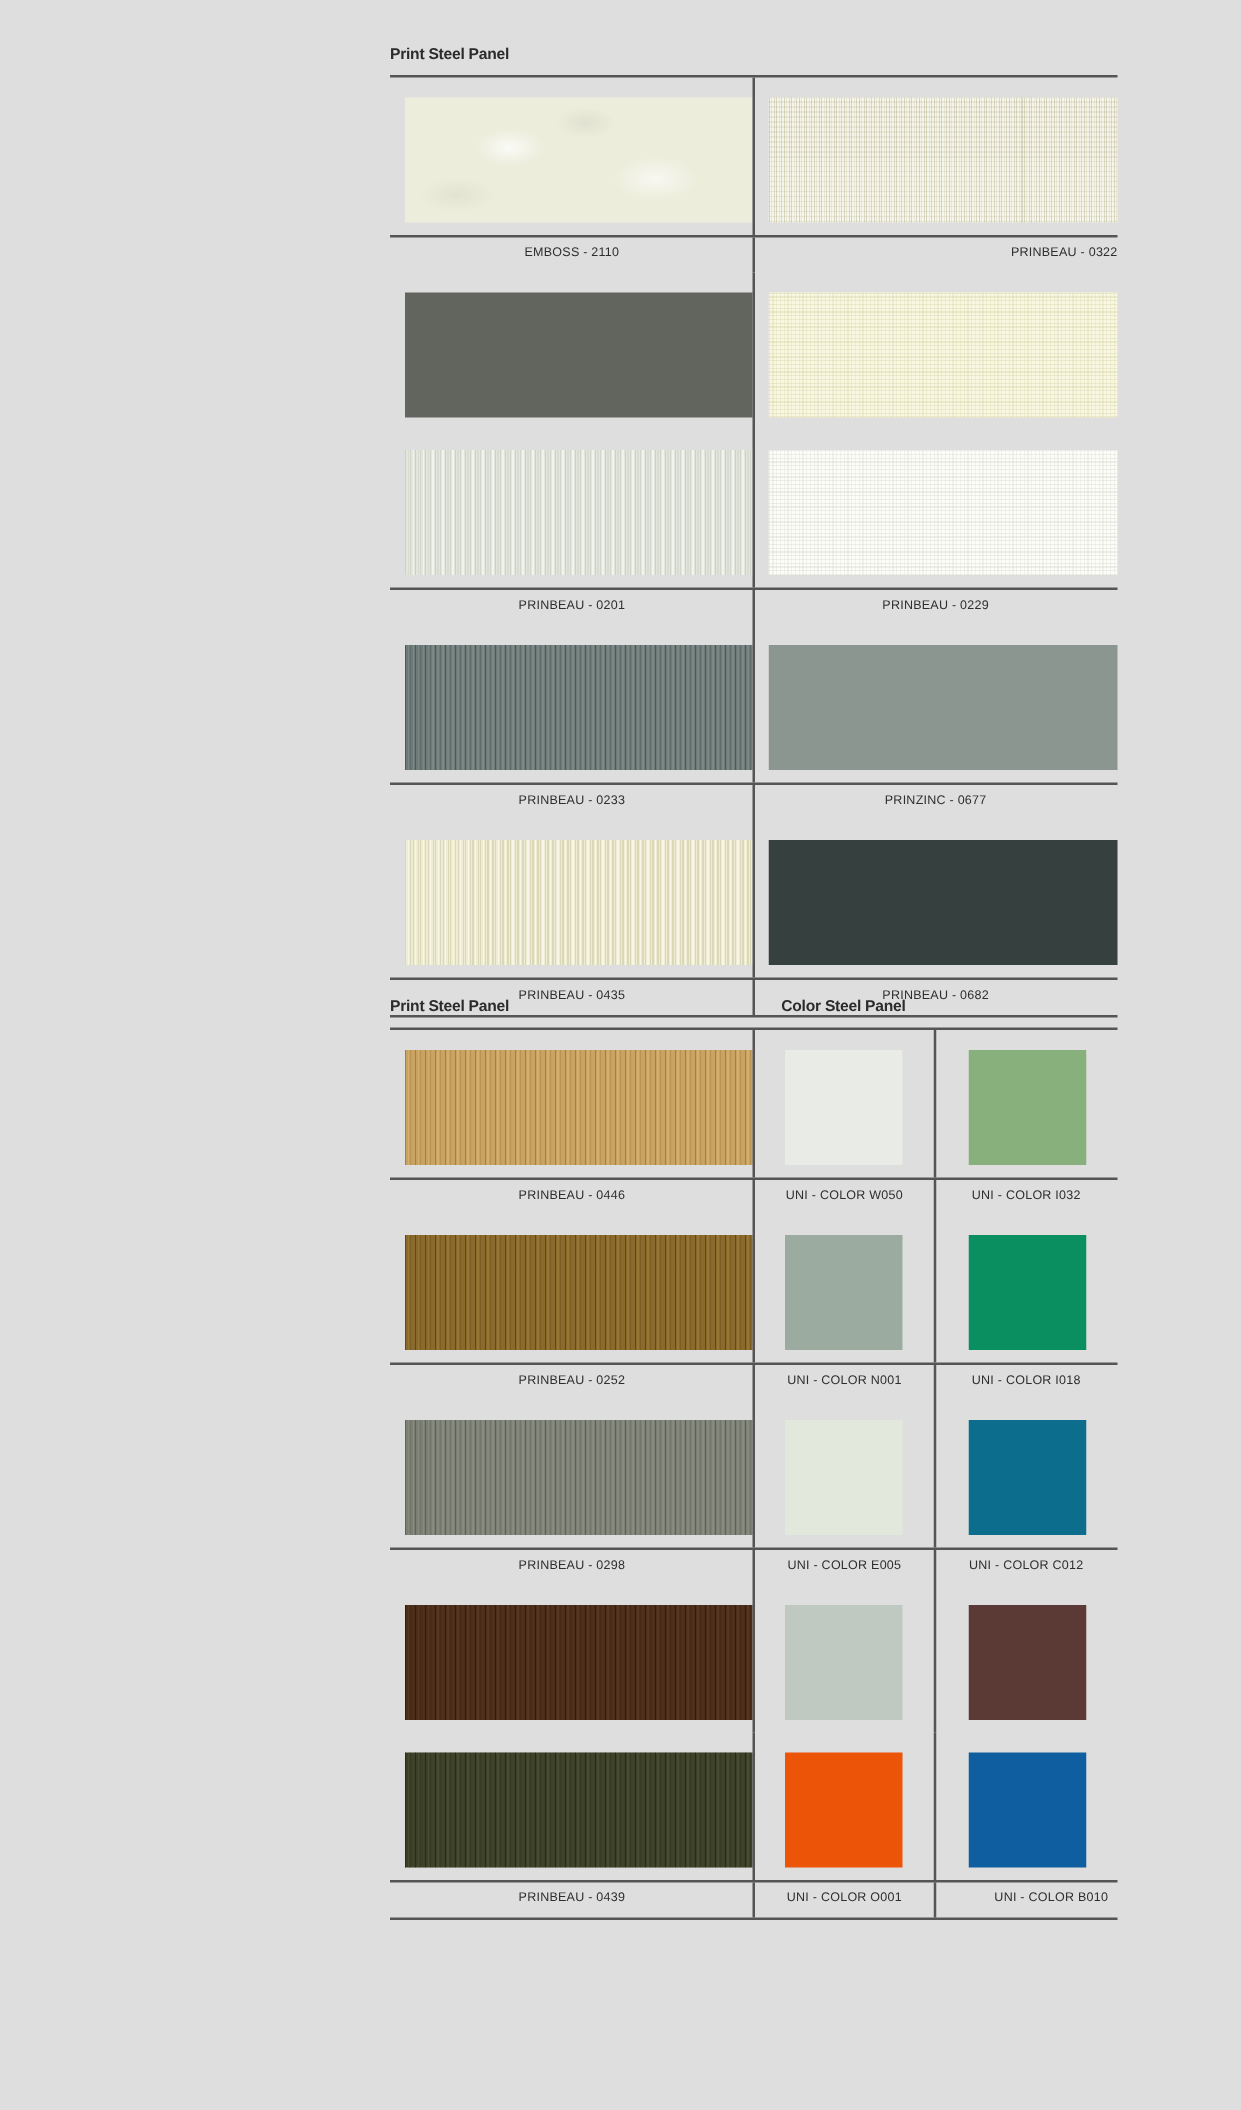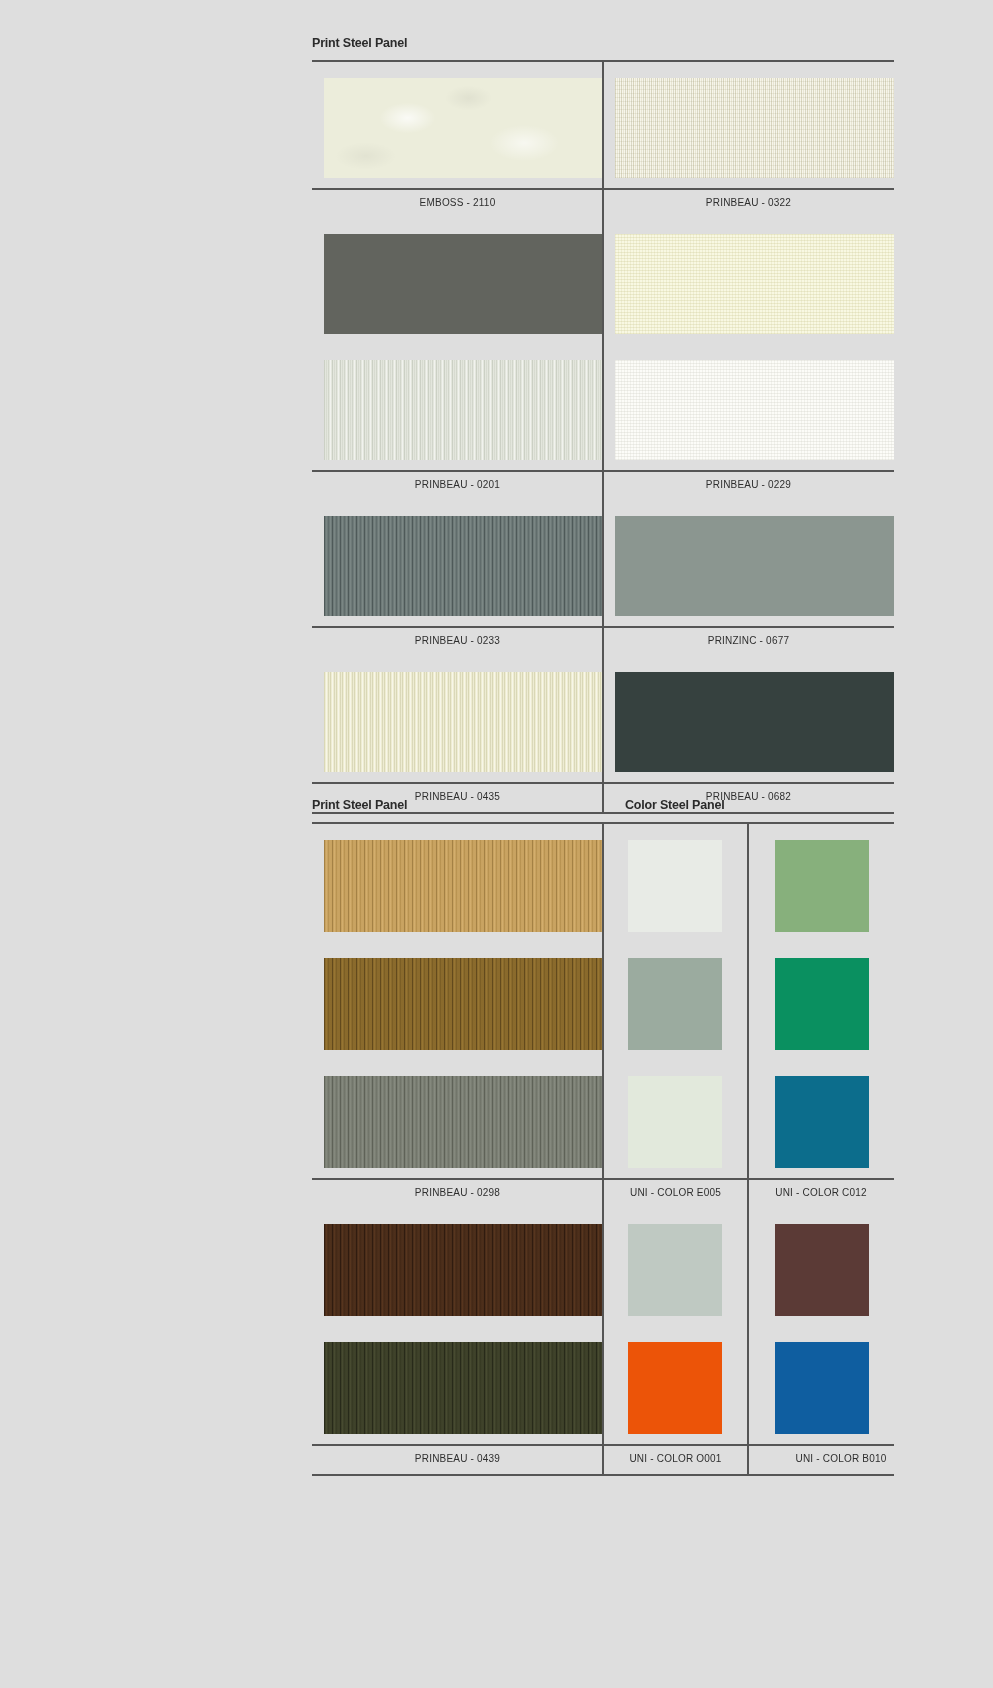--- a/index.html
+++ b/index.html
@@ -104,21 +104,21 @@
           <div class="cell" style="position: absolute; left: 0px; top: 0px; width: 291px; height: 126px;">
             <div class="swatch" style="position: absolute; left: 12px; top: 16px; width: 278px; height: 100px; background: radial-gradient(40px 22px at 30% 40%, rgba(255, 255, 255, 0.75), rgba(0, 0, 0, 0) 70%), radial-gradient(50px 26px at 72% 65%, rgba(255, 255, 255, 0.6), rgba(0, 0, 0, 0) 70%), radial-gradient(34px 18px at 52% 20%, rgba(0, 0, 0, 0.05), rgba(0, 0, 0, 0) 70%), radial-gradient(44px 20px at 15% 78%, rgba(0, 0, 0, 0.043), rgba(0, 0, 0, 0) 70%) rgb(236, 237, 219);"></div>
           </div>
           <div class="cell" style="position: absolute; left: 291px; top: 0px; width: 291px; height: 126px;">
             <div class="swatch" style="position: absolute; left: 12px; top: 16px; width: 279px; height: 100px; background: repeating-linear-gradient(90deg, rgba(150, 140, 90, 0.3) 0px, rgba(150, 140, 90, 0.3) 1px, rgba(255, 255, 255, 0) 1px, rgba(255, 255, 255, 0) 2px, rgba(170, 160, 110, 0.18) 2px, rgba(170, 160, 110, 0.18) 3px, rgba(255, 255, 255, 0) 3px, rgba(255, 255, 255, 0) 4px, rgba(120, 115, 70, 0.22) 4px, rgba(120, 115, 70, 0.22) 5px, rgba(255, 255, 255, 0) 5px, rgba(255, 255, 255, 0) 6px), repeating-linear-gradient(0deg, rgba(140, 135, 90, 0.12) 0px, rgba(140, 135, 90, 0.12) 1px, rgba(0, 0, 0, 0) 1px, rgba(0, 0, 0, 0) 4px) rgb(246, 245, 234);"></div>
           </div>
           <div class="vdiv" style="left: 290px; top: 0px; height: 100%;"></div>
         </div>
         <div class="label-band" style="position: relative;">
           <div class="lbl" style="left: 0px; width: 291px;">EMBOSS - 2110</div>
-          <div class="lbl" style="left: 291px; width: 291px;">PRINBEAU - 0322</div>
+          <div class="lbl" style="left: 291px; width: 291px; text-align: right;">PRINBEAU - 0322</div>
           <div class="vdiv" style="left: 290px; top: 0px; height: 100%;"></div>
         </div>
         <div class="row" style="position: relative; height: 126px;">
           <div class="cell" style="position: absolute; left: 0px; top: 0px; width: 291px; height: 126px;">
             <div class="swatch" style="position: absolute; left: 12px; top: 16px; width: 278px; height: 100px; background: rgb(98, 100, 94);"></div>
           </div>
           <div class="cell" style="position: absolute; left: 291px; top: 0px; width: 291px; height: 126px;">
             <div class="swatch" style="position: absolute; left: 12px; top: 16px; width: 279px; height: 100px; background: repeating-linear-gradient(0deg, rgba(200, 196, 140, 0.28) 0px, rgba(200, 196, 140, 0.28) 1px, rgba(0, 0, 0, 0) 1px, rgba(0, 0, 0, 0) 3px), repeating-linear-gradient(90deg, rgba(205, 200, 150, 0.22) 0px, rgba(205, 200, 150, 0.22) 1px, rgba(0, 0, 0, 0) 1px, rgba(0, 0, 0, 0) 3px) rgb(248, 248, 226);"></div>
           </div>
           <div class="vdiv" style="left: 290px; top: 0px; height: 100%;"></div>
@@ -182,30 +182,44 @@
           </div>
           <div class="cell" style="position: absolute; left: 291px; top: 0px; width: 145px; height: 118px;">
             <div class="swatch" style="position: absolute; left: 25px; top: 16px; width: 94px; height: 92px; background: rgb(232, 235, 230);"></div>
           </div>
           <div class="cell" style="position: absolute; left: 436px; top: 0px; width: 146px; height: 118px;">
             <div class="swatch" style="position: absolute; left: 27px; top: 16px; width: 94px; height: 92px; background: rgb(135, 176, 124);"></div>
           </div>
           <div class="vdiv" style="left: 290px; top: 0px; height: 100%;"></div>
           <div class="vdiv" style="left: 435px; top: 0px; height: 100%;"></div>
         </div>
+        <div class="label-band" style="position: relative;">
+          <div class="lbl" style="left: 0px; width: 291px;">PRINBEAU - 0446</div>
+          <div class="lbl" style="left: 291px; width: 145px;">UNI - COLOR W050</div>
+          <div class="lbl" style="left: 436px; width: 146px;">UNI - COLOR I032</div>
+          <div class="vdiv" style="left: 290px; top: 0px; height: 100%;"></div>
+          <div class="vdiv" style="left: 435px; top: 0px; height: 100%;"></div>
+        </div>
         <div class="row" style="position: relative; height: 118px;">
           <div class="cell" style="position: absolute; left: 0px; top: 0px; width: 291px; height: 118px;">
             <div class="swatch" style="position: absolute; left: 12px; top: 16px; width: 278px; height: 92px; background: repeating-linear-gradient(90deg, rgba(50, 34, 10, 0.45) 0px, rgba(50, 34, 10, 0.45) 1px, rgba(255, 255, 255, 0) 1px, rgba(255, 255, 255, 0) 2px, rgba(170, 134, 60, 0.4) 2px, rgba(170, 134, 60, 0.4) 3px, rgba(255, 255, 255, 0) 3px, rgba(255, 255, 255, 0) 4px, rgba(96, 72, 24, 0.35) 4px, rgba(96, 72, 24, 0.35) 5px, rgba(255, 255, 255, 0) 5px, rgba(255, 255, 255, 0) 6px, rgba(140, 108, 44, 0.25) 6px, rgba(140, 108, 44, 0.25) 7px, rgba(255, 255, 255, 0) 7px, rgba(255, 255, 255, 0) 8px) rgb(138, 106, 44);"></div>
           </div>
           <div class="cell" style="position: absolute; left: 291px; top: 0px; width: 145px; height: 118px;">
             <div class="swatch" style="position: absolute; left: 25px; top: 16px; width: 94px; height: 92px; background: rgb(155, 171, 159);"></div>
           </div>
           <div class="cell" style="position: absolute; left: 436px; top: 0px; width: 146px; height: 118px;">
             <div class="swatch" style="position: absolute; left: 27px; top: 16px; width: 94px; height: 92px; background: rgb(10, 144, 96);"></div>
           </div>
+          <div class="vdiv" style="left: 290px; top: 0px; height: 100%;"></div>
+          <div class="vdiv" style="left: 435px; top: 0px; height: 100%;"></div>
+        </div>
+        <div class="label-band" style="position: relative;">
+          <div class="lbl" style="left: 0px; width: 291px;">PRINBEAU - 0252</div>
+          <div class="lbl" style="left: 291px; width: 145px;">UNI - COLOR N001</div>
+          <div class="lbl" style="left: 436px; width: 146px;">UNI - COLOR I018</div>
           <div class="vdiv" style="left: 290px; top: 0px; height: 100%;"></div>
           <div class="vdiv" style="left: 435px; top: 0px; height: 100%;"></div>
         </div>
         <div class="row" style="position: relative; height: 118px;">
           <div class="cell" style="position: absolute; left: 0px; top: 0px; width: 291px; height: 118px;">
             <div class="swatch" style="position: absolute; left: 12px; top: 16px; width: 278px; height: 92px; background: repeating-linear-gradient(90deg, rgba(55, 58, 48, 0.42) 0px, rgba(55, 58, 48, 0.42) 1px, rgba(255, 255, 255, 0) 1px, rgba(255, 255, 255, 0) 2px, rgba(150, 155, 142, 0.35) 2px, rgba(150, 155, 142, 0.35) 3px, rgba(255, 255, 255, 0) 3px, rgba(255, 255, 255, 0) 4px, rgba(92, 96, 84, 0.3) 4px, rgba(92, 96, 84, 0.3) 5px, rgba(255, 255, 255, 0) 5px, rgba(255, 255, 255, 0) 6px, rgba(175, 180, 168, 0.22) 6px, rgba(175, 180, 168, 0.22) 7px, rgba(255, 255, 255, 0) 7px, rgba(255, 255, 255, 0) 8px) rgb(123, 127, 116);"></div>
           </div>
           <div class="cell" style="position: absolute; left: 291px; top: 0px; width: 145px; height: 118px;">
             <div class="swatch" style="position: absolute; left: 25px; top: 16px; width: 94px; height: 92px; background: rgb(226, 233, 220);"></div>
           </div>

